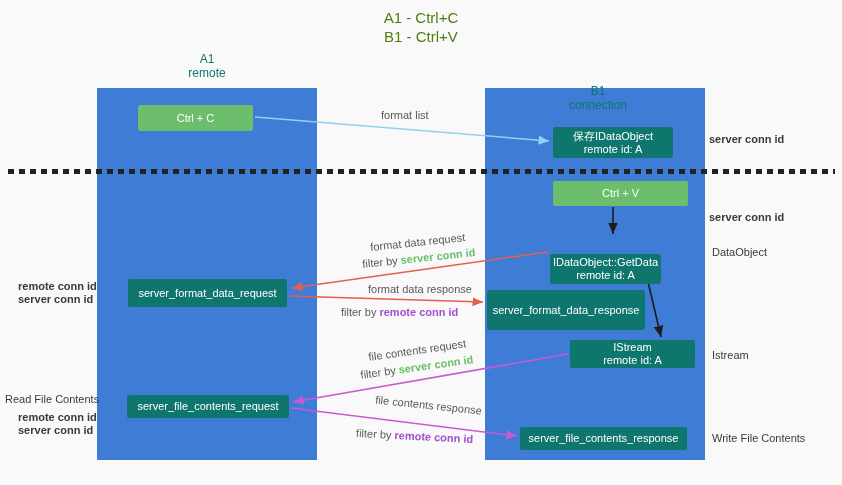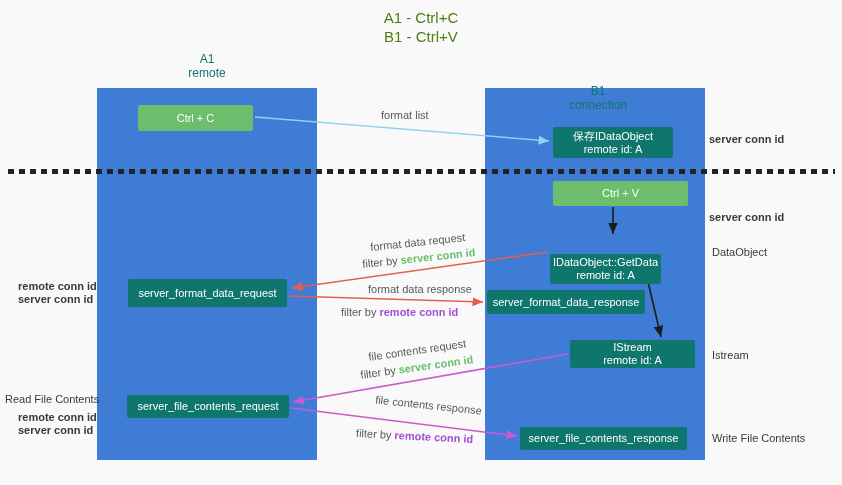--- a/index.html
+++ b/index.html
@@ -93,21 +93,21 @@
 
   <div class="node orange" style="left:550px;top:238px;width:111px;height:30px;margin-top:16px;">
     <div>IDataObject::GetData</div>
     <div>remote id: A</div>
   </div>
 
   <div class="node orange" style="left:128px;top:279px;width:159px;height:28px;">
     <div>server_format_data_request</div>
   </div>
 
-  <div class="node orange" style="left:487px;top:290px;width:158px;height:24px;">
+  <div class="node orange" style="left:487px;top:290px;width:158px;height:40px;">
     <div>server_format_data_response</div>
   </div>
 
   <div class="node orange" style="left:570px;top:340px;width:125px;height:28px;">
     <div>IStream</div>
     <div>remote id: A</div>
   </div>
 
   <div class="node orange" style="left:520px;top:427px;width:167px;height:23px;">
     <div>server_file_contents_response</div>

